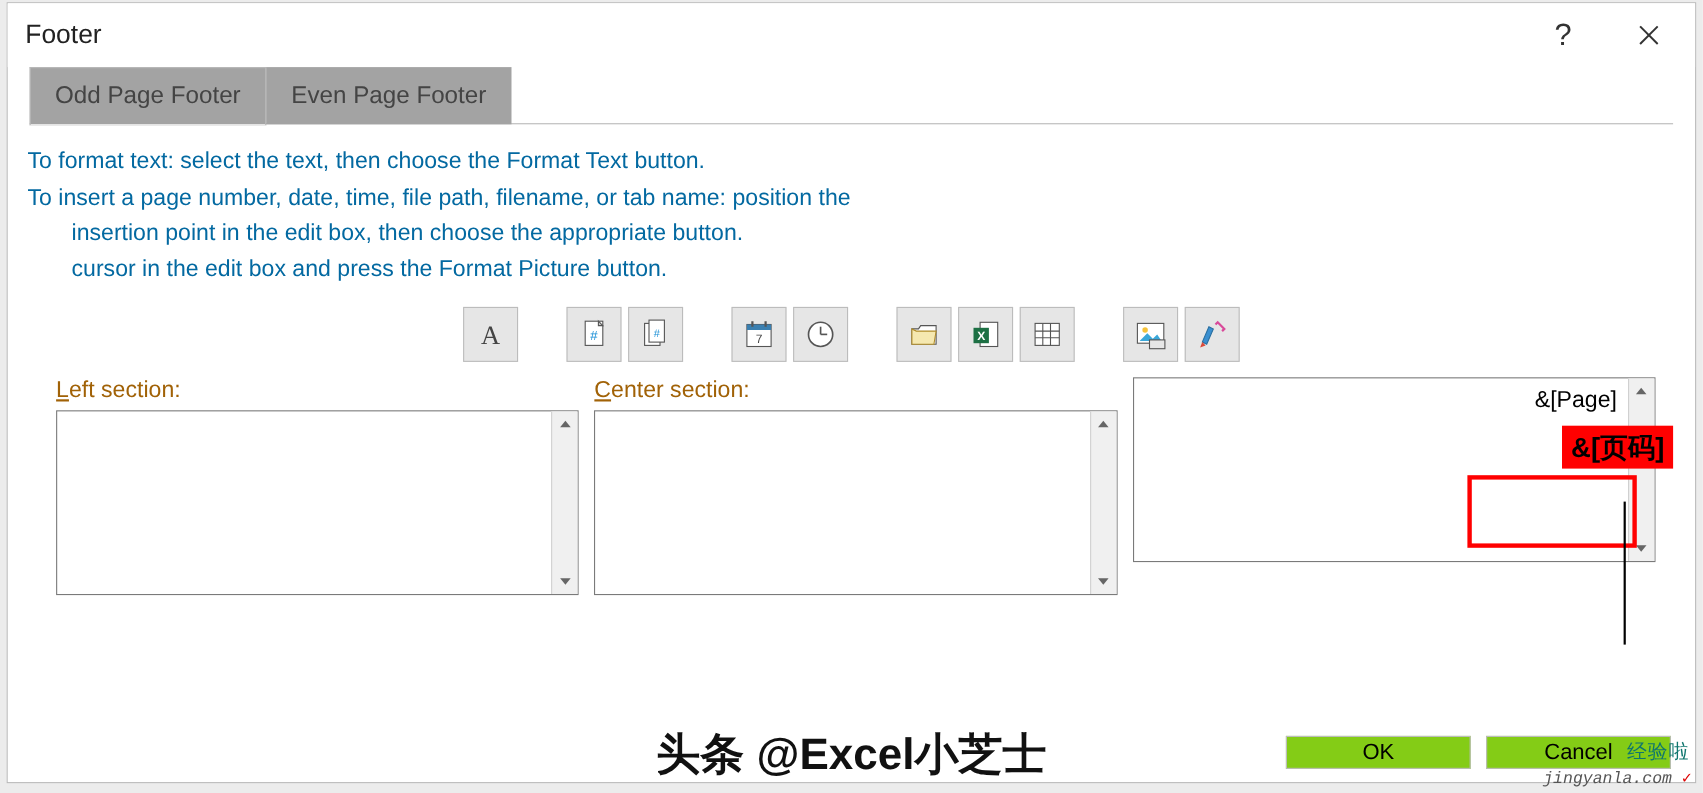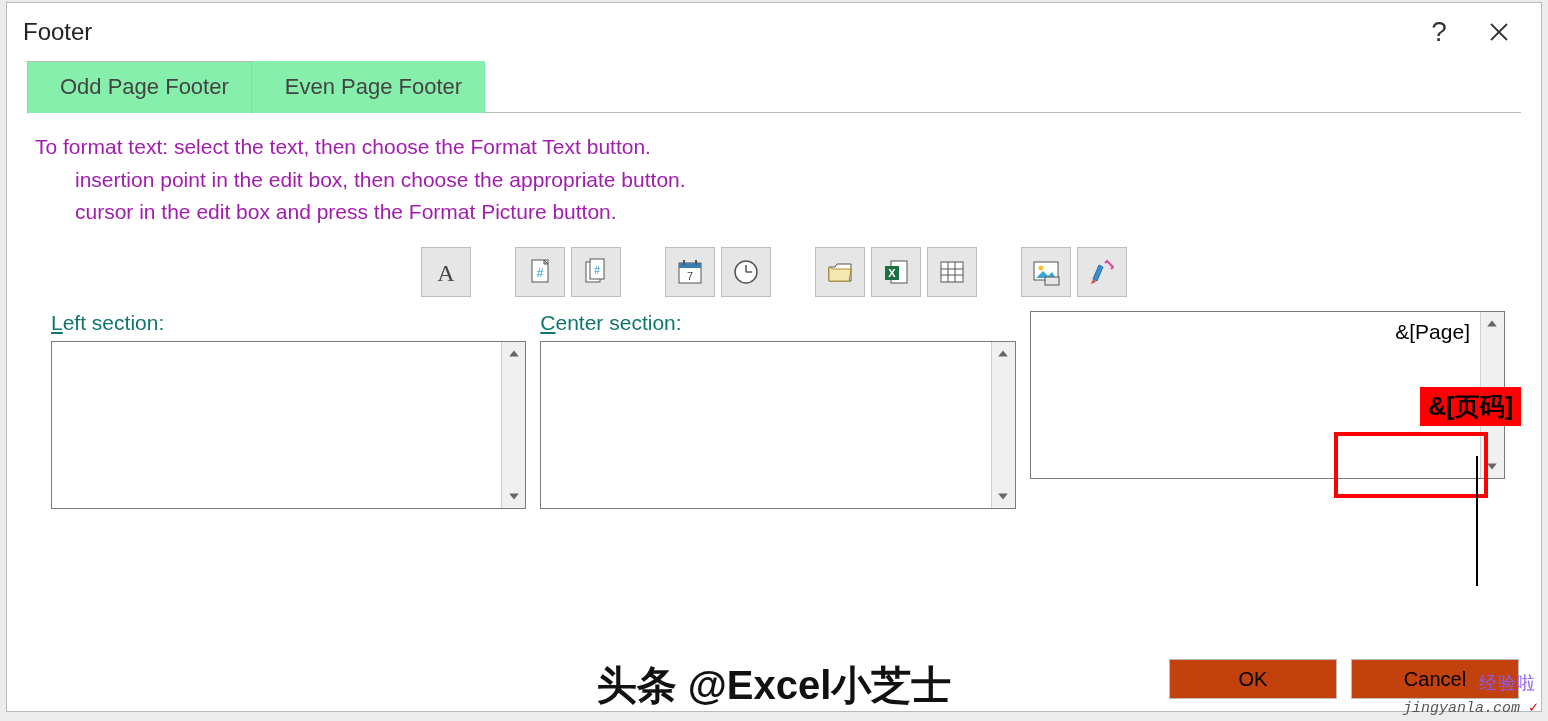--- a/index.html
+++ b/index.html
@@ -21,20 +21,21 @@
     height: 710px;
     background: #fff;
     border: 1px solid #b9b9b9;
   }
   .titlebar {
     height: 58px;
     display: flex;
     align-items: center;
     padding: 0 12px 0 16px;
     background: #fff;
+    gap: 18px;
   }
   .title { font-size: 24px; color: #222; flex: 0 0 auto; }
   .titlebar-spacer { flex: 1; }
   .help-btn, .close-btn {
     width: 60px; height: 48px;
     display: flex; align-items: center; justify-content: center;
     font-size: 24px; color: #333;
     background: transparent;
   }
   .help-btn { font-size: 28px; font-weight: 400; }
@@ -47,38 +48,38 @@
     border-bottom: none;
     position: relative;
   }
   .tab-underline {
     position: absolute;
     left: 20px; right: 20px; bottom: 0;
     height: 1px;
     background: #b9b9b9;
   }
   .tab {
-    padding: 12px 22px 12px 32px;
+    padding: 12px 22px 12px 22px;
     font-size: 22px;
     color: #444;
-    background: #86efac;
+    background: #a3a3a3;
     border: 1px solid transparent;
     position: relative;
     z-index: 1;
   }
   .tab.active {
     border: 1px solid #b9b9b9;
     border-bottom: 1px solid #fff;
     margin-bottom: -1px;
   }
   .instructions {
-    padding: 18px 24px 10px 28px;
+    padding: 18px 24px 10px 18px;
     font-size: 21px;
     line-height: 1.55;
-    color: #a21caf;
+    color: #0369a1;
   }
   .instructions .indent { padding-left: 40px; }
 
   .toolbar {
     display: flex;
     justify-content: center;
     gap: 0;
     padding: 8px 0 14px 0;
   }
   .tgroup { display: flex; gap: 6px; margin: 0 22px; }
@@ -89,21 +90,21 @@
     display: flex; align-items: center; justify-content: center;
   }
   .tbtn svg { width: 30px; height: 30px; }
 
   .sections {
     display: flex;
     gap: 14px;
     padding: 0 36px 0 44px;
   }
   .section { flex: 1; display: flex; flex-direction: column; }
-  .section-label { font-size: 21px; color: #0f766e; margin-bottom: 6px; }
+  .section-label { font-size: 21px; color: #a16207; margin-bottom: 6px; }
   .section-label .ul { text-decoration: underline; }
   .editbox {
     height: 168px;
     border: 1px solid #7a7a7a;
     display: flex;
     position: relative;
     background: #fff;
   }
   .editbox textarea {
     flex: 1;
@@ -159,22 +160,22 @@
   }
 
   .button-row {
     position: absolute;
     bottom: 12px;
     right: 22px;
     display: flex;
     gap: 14px;
   }
   .btn {
-    width: 168px; height: 40px;
-    background: #c2410c;
+    width: 168px; height: 30px;
+    background: #84cc16;
     border: 1px solid #bcbcbc;
     font-size: 20px;
     display: flex; align-items: center; justify-content: center;
   }
 
   .overlay-text {
     position: absolute;
     bottom: 8px;
     left: 50%;
     transform: translateX(-50%);
@@ -193,21 +194,21 @@
     color: #555;
     font-style: italic;
     font-family: Liberation Mono, monospace;
   }
   .watermark .check { color: #d00; font-weight: bold; font-style: normal; }
   .wm-top {
     position: absolute;
     right: 12px;
     bottom: 26px;
     font-size: 18px;
-    color: #8b5cf6;
+    color: #0f766e;
     font-family: "Microsoft YaHei", sans-serif;
     letter-spacing: 1px;
   }
 </style>
 </head>
 <body>
 
 <div class="dialog">
 
   <div class="titlebar">
@@ -223,20 +224,21 @@
   </div>
 
   <div class="tabs">
     <div class="tab-underline"></div>
     <div class="tab active">Odd Page Footer</div>
     <div class="tab">Even Page Footer</div>
   </div>
 
   <div class="instructions">
     <div>To format text:  select the text, then choose the Format Text button.</div>
+    <div>To insert a page number, date, time, file path, filename, or tab name:  position the</div>
     <div class="indent">insertion point in the edit box, then choose the appropriate button.</div>
     <div class="indent">cursor in the edit box and press the Format Picture button.</div>
   </div>
 
   <div class="toolbar">
     <div class="tgroup">
       <div class="tbtn">
         <svg viewBox="0 0 30 30">
             <text x="15" y="24" text-anchor="middle" font-size="24" font-family="Times New Roman" fill="#444">A</text>
           </svg>

